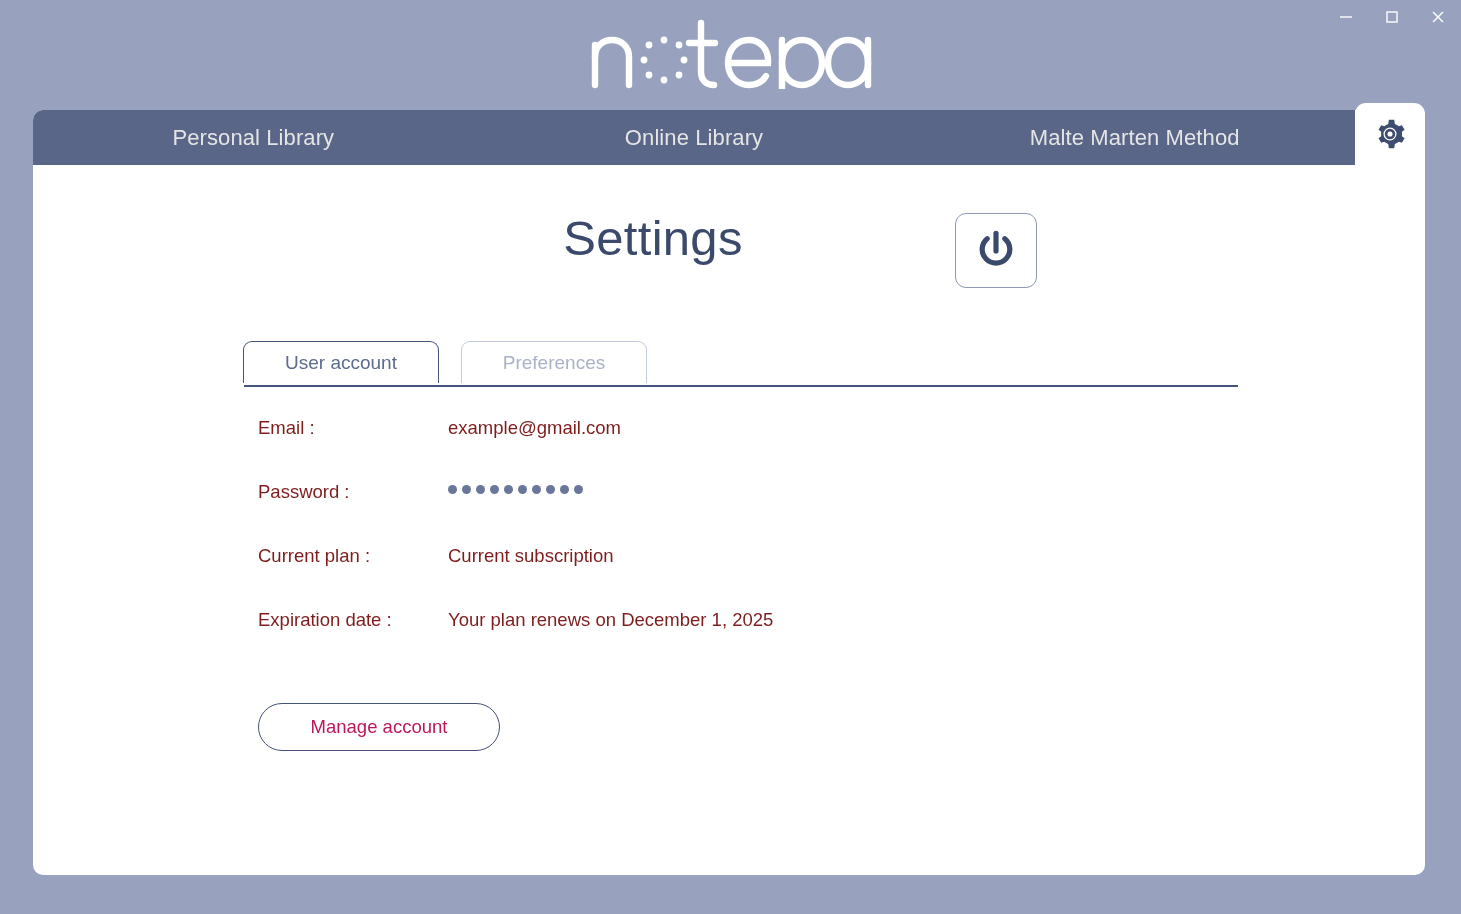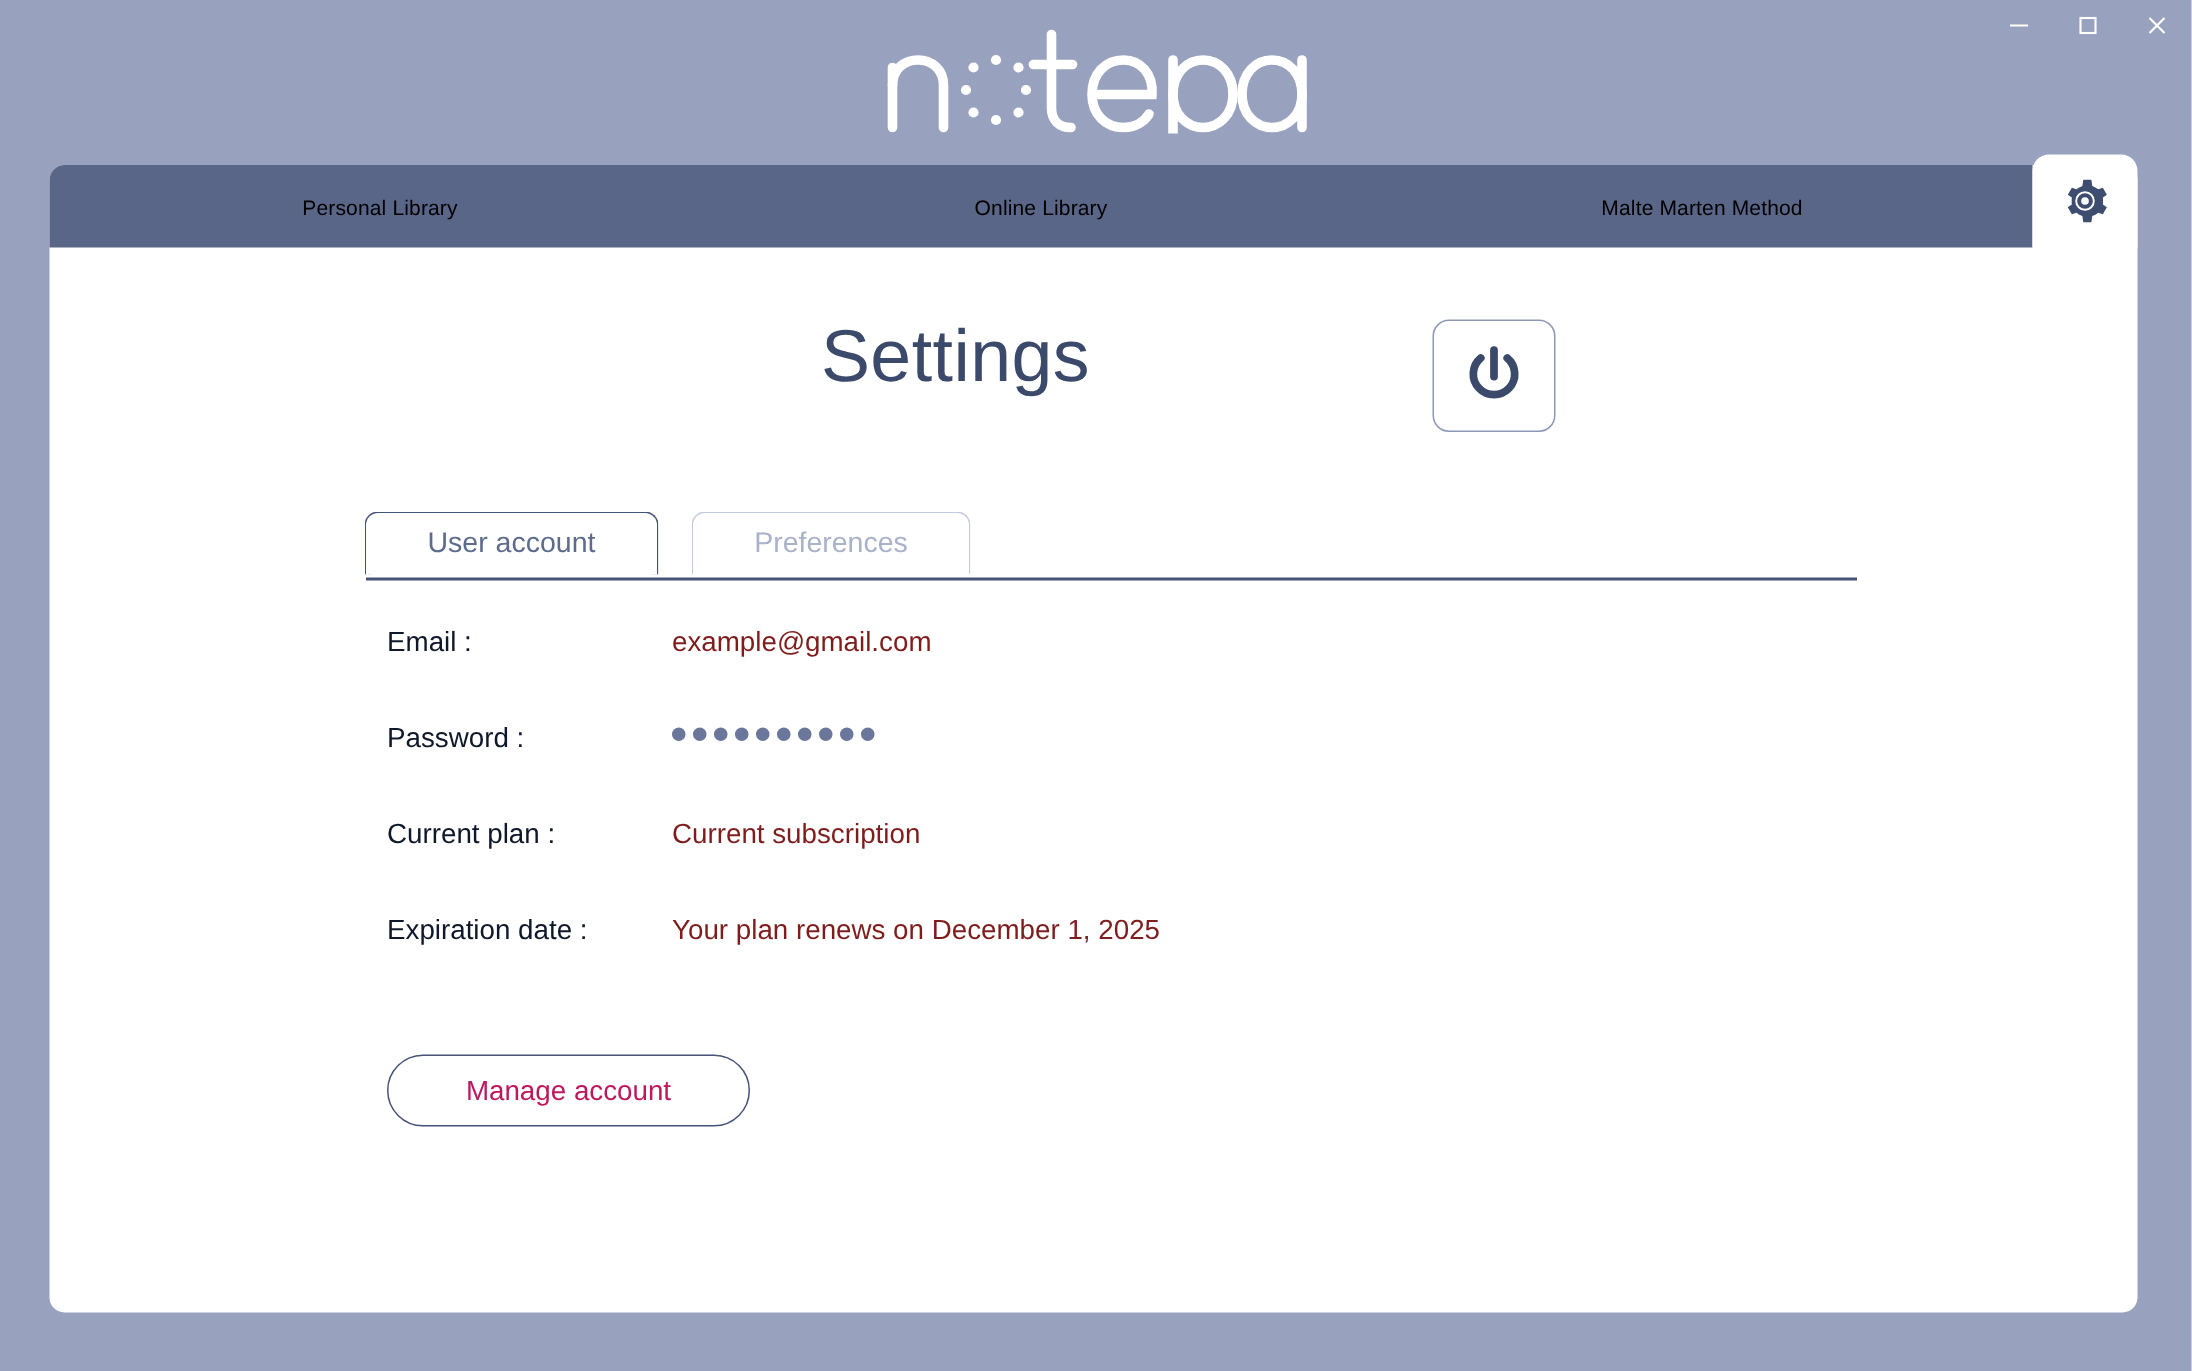--- a/index.html
+++ b/index.html
@@ -75,22 +75,22 @@
     height: 55px;
     background: #5a6688;
     border-radius: 10px 0 0 0;
     display: flex;
     align-items: center;
     z-index: 12;
   }
   .nav-item {
     flex: 1;
     text-align: center;
-    color: #000000;
-    font-size: 14px;
+    color: #e5e5e5;
+    font-size: 22px;
     letter-spacing: 0.1px;
     white-space: nowrap;
   }
 
   .gear-tab {
     position: absolute;
     left: 1355px;
     top: 103px;
     width: 70px;
     height: 62px;
@@ -109,21 +109,21 @@
     left: 33px;
     top: 165px;
     width: 1392px;
     height: 710px;
     z-index: 11;
   }
 
   .head-row {
     position: absolute;
     top: 45px;
-    left: 0;
+    left: 16px;
     width: 1208px;
     display: flex;
     align-items: center;
     justify-content: center;
   }
   .page-title {
     font-size: 49px;
     color: #3b4a6b;
     font-weight: 400;
     letter-spacing: 0.3px;
@@ -193,21 +193,21 @@
     width: 1000px;
   }
   .field-row {
     display: flex;
     align-items: baseline;
     height: 64px;
   }
   .field-label {
     width: 190px;
     font-size: 18.5px;
-    color: #0f172a;
+    color: #7f1d1d;
     white-space: nowrap;
   }
   .field-value {
     font-size: 18.5px;
     color: #7f1d1d;
     white-space: nowrap;
   }
   .dots {
     display: flex;
     gap: 5px;

